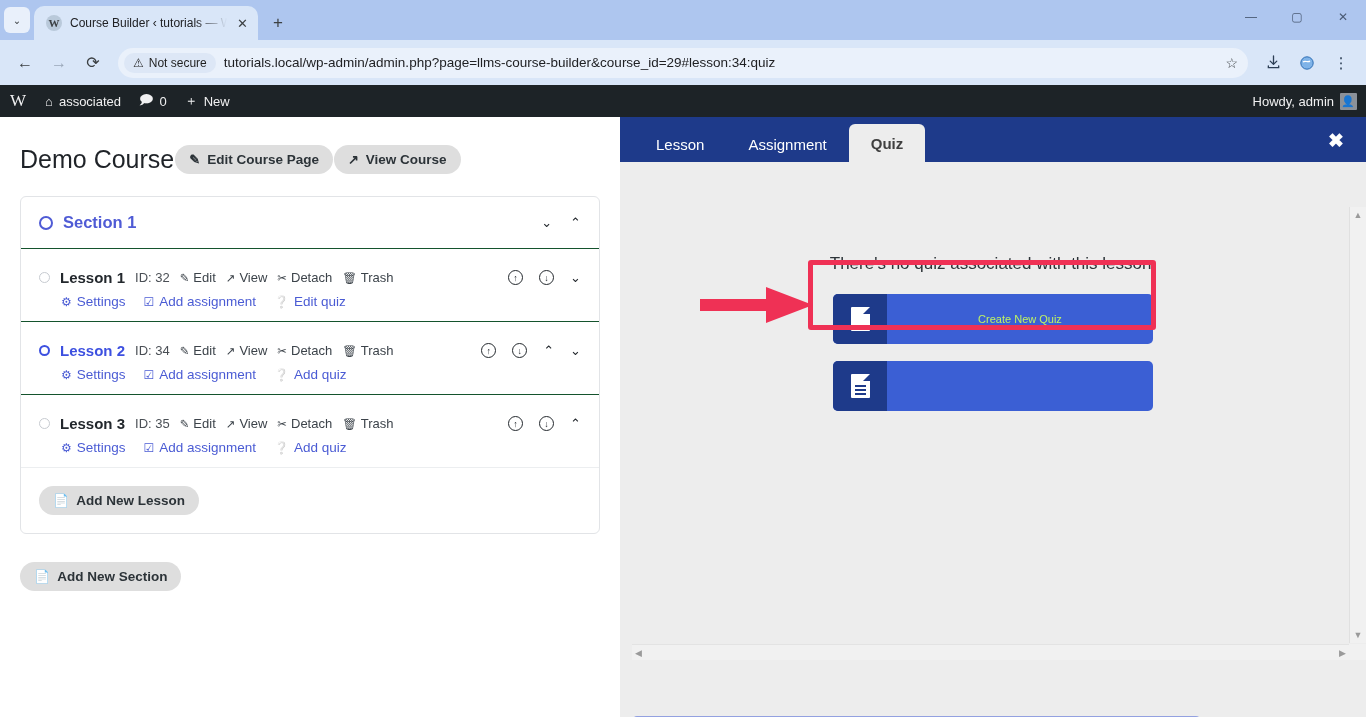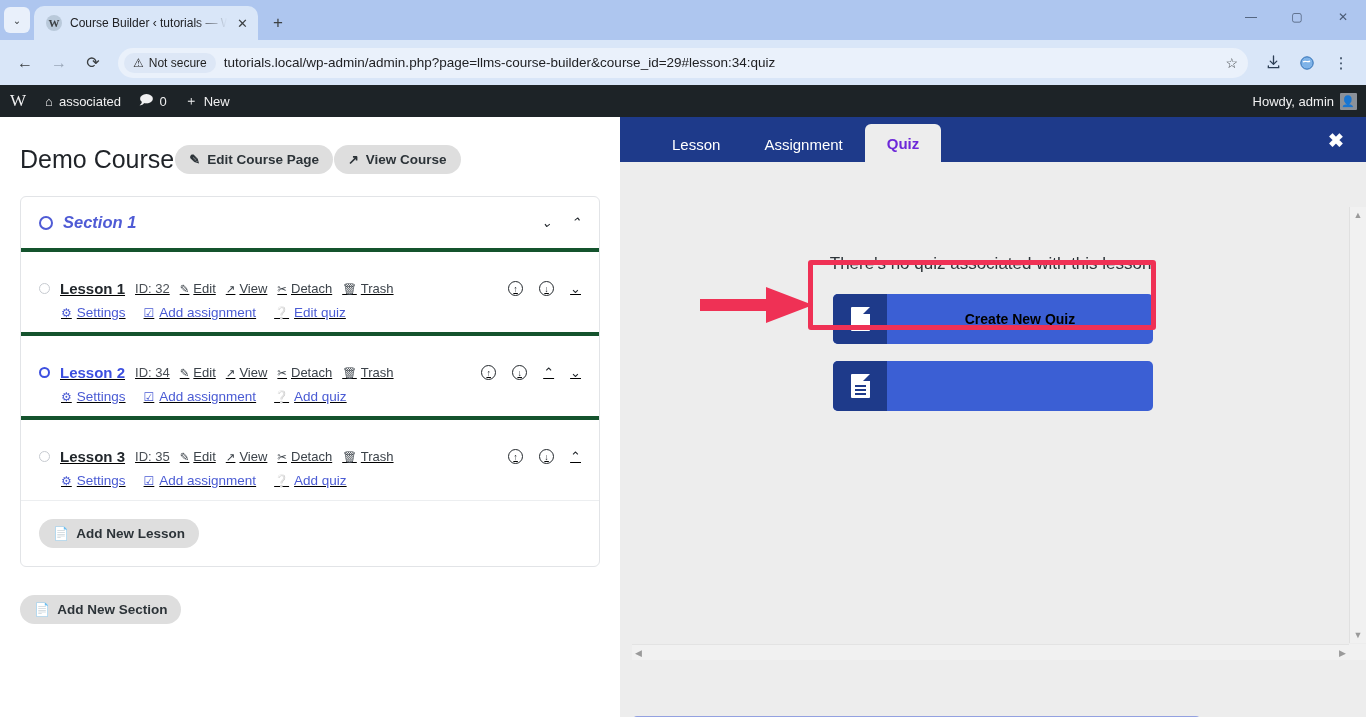--- a/index.html
+++ b/index.html
@@ -128,34 +128,34 @@
     color: #2c3338; font-weight: bold;
   }
   .pill-btn .ic { font-size: 13px; }
 
   .section-card {
     border: 1px solid #e2e4e7; border-radius: 6px;
     background: #fff; overflow: hidden;
   }
   .section-head {
     display: flex; align-items: center;
-    padding: 16px 18px; gap: 10px; font-style: italic;
+    padding: 16px 18px; gap: 10px;
   }
   .sec-circle {
     width: 14px; height: 14px; border: 2px solid #4f5bd5;
     border-radius: 50%; flex: 0 0 auto;
   }
   .section-title {
     font-size: 16.5px; color: #4f5bd5; font-weight: bold; flex: 1;
   }
   .sec-chevs { display: flex; gap: 18px; align-items: center; }
   .chev { font-size: 13px; color: #23282d; }
 
   .lesson-row {
-    border-top: 4px solid #14532d; padding: 28px 18px 12px 18px; text-decoration: underline;
+    border-top: 1px solid #14532d; padding: 20px 18px 12px 18px;
   }
   .lesson-row.active .lesson-name { color: #3d50e0; }
   .lesson-top { display: flex; align-items: center; gap: 10px; }
   .les-circle {
     width: 11px; height: 11px; border: 1.6px solid #c7cbd1;
     border-radius: 50%; flex: 0 0 auto;
   }
   .lesson-row.active .les-circle { border-color: #3d50e0; border-width: 2px; }
   .lesson-name { font-size: 15px; font-weight: bold; color: #23282d; }
   .lesson-id { font-size: 13px; color: #4a4f55; }
@@ -183,29 +183,29 @@
 
   .add-section-wrap { padding-top: 28px; }
 
   
   .right-pane {
     flex: 1; background: #ededed; position: relative;
     display: flex; flex-direction: column;
   }
   .tabs-bar {
     height: 45px; background: #1e3a8a;
-    display: flex; align-items: flex-end; padding-left: 30px;
+    display: flex; align-items: flex-end; padding-left: 14px;
     position: relative;
   }
   .qtab {
     padding: 0 22px; height: 36px; display: flex; align-items: center;
     color: #fff; font-size: 15px;
   }
   .qtab.active {
-    background: #ededed; color: #6d28d9;
+    background: #ededed; color: #404040;
     border-radius: 6px 6px 0 0; height: 38px; font-weight: bold;
   }
   .close-x {
     position: absolute; right: 22px; top: 12px;
     color: #fff; font-size: 19px; font-weight: bold;
   }
 
   .quiz-body {
     flex: 1; position: relative; overflow: hidden;
     display: flex; align-items: flex-start; justify-content: center;
@@ -218,21 +218,21 @@
     display: flex; align-items: stretch; width: 320px; height: 50px;
     border-radius: 5px; overflow: hidden; margin: 0 auto 17px auto;
     background: #3b5fd4;
   }
   .big-btn .bicon {
     width: 54px; background: #1e3a8a;
     display: flex; align-items: center; justify-content: center;
   }
   .big-btn .blabel {
     flex: 1; display: flex; align-items: center; justify-content: center;
-    color: #000000; font-size: 14px; font-weight: bold;
+    color: #bef264; font-size: 11px;
   }
   .doc-glyph {
     width: 19px; height: 24px; background: #fff; position: relative;
     border-radius: 1px 0 1px 1px;
   }
   .doc-glyph::after {
     content: ""; position: absolute; right: 0; top: 0;
     border-width: 0 0 7px 7px; border-style: solid;
     border-color: transparent transparent #1e3a8a transparent;
   }

